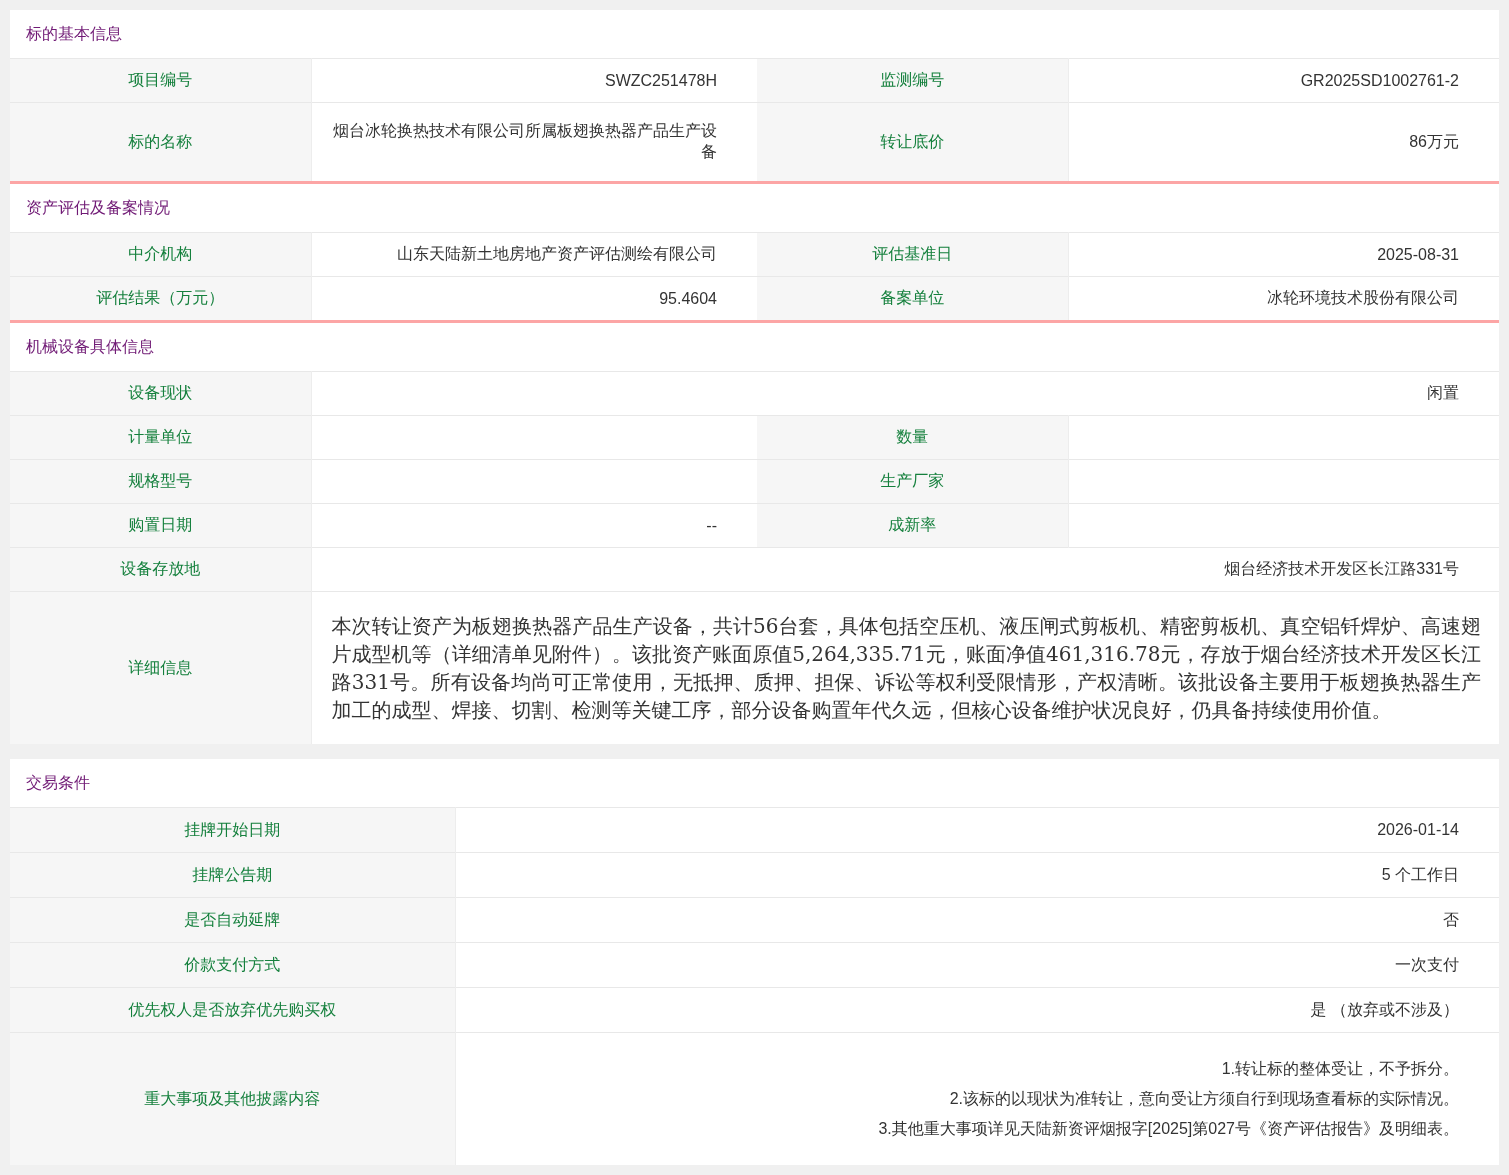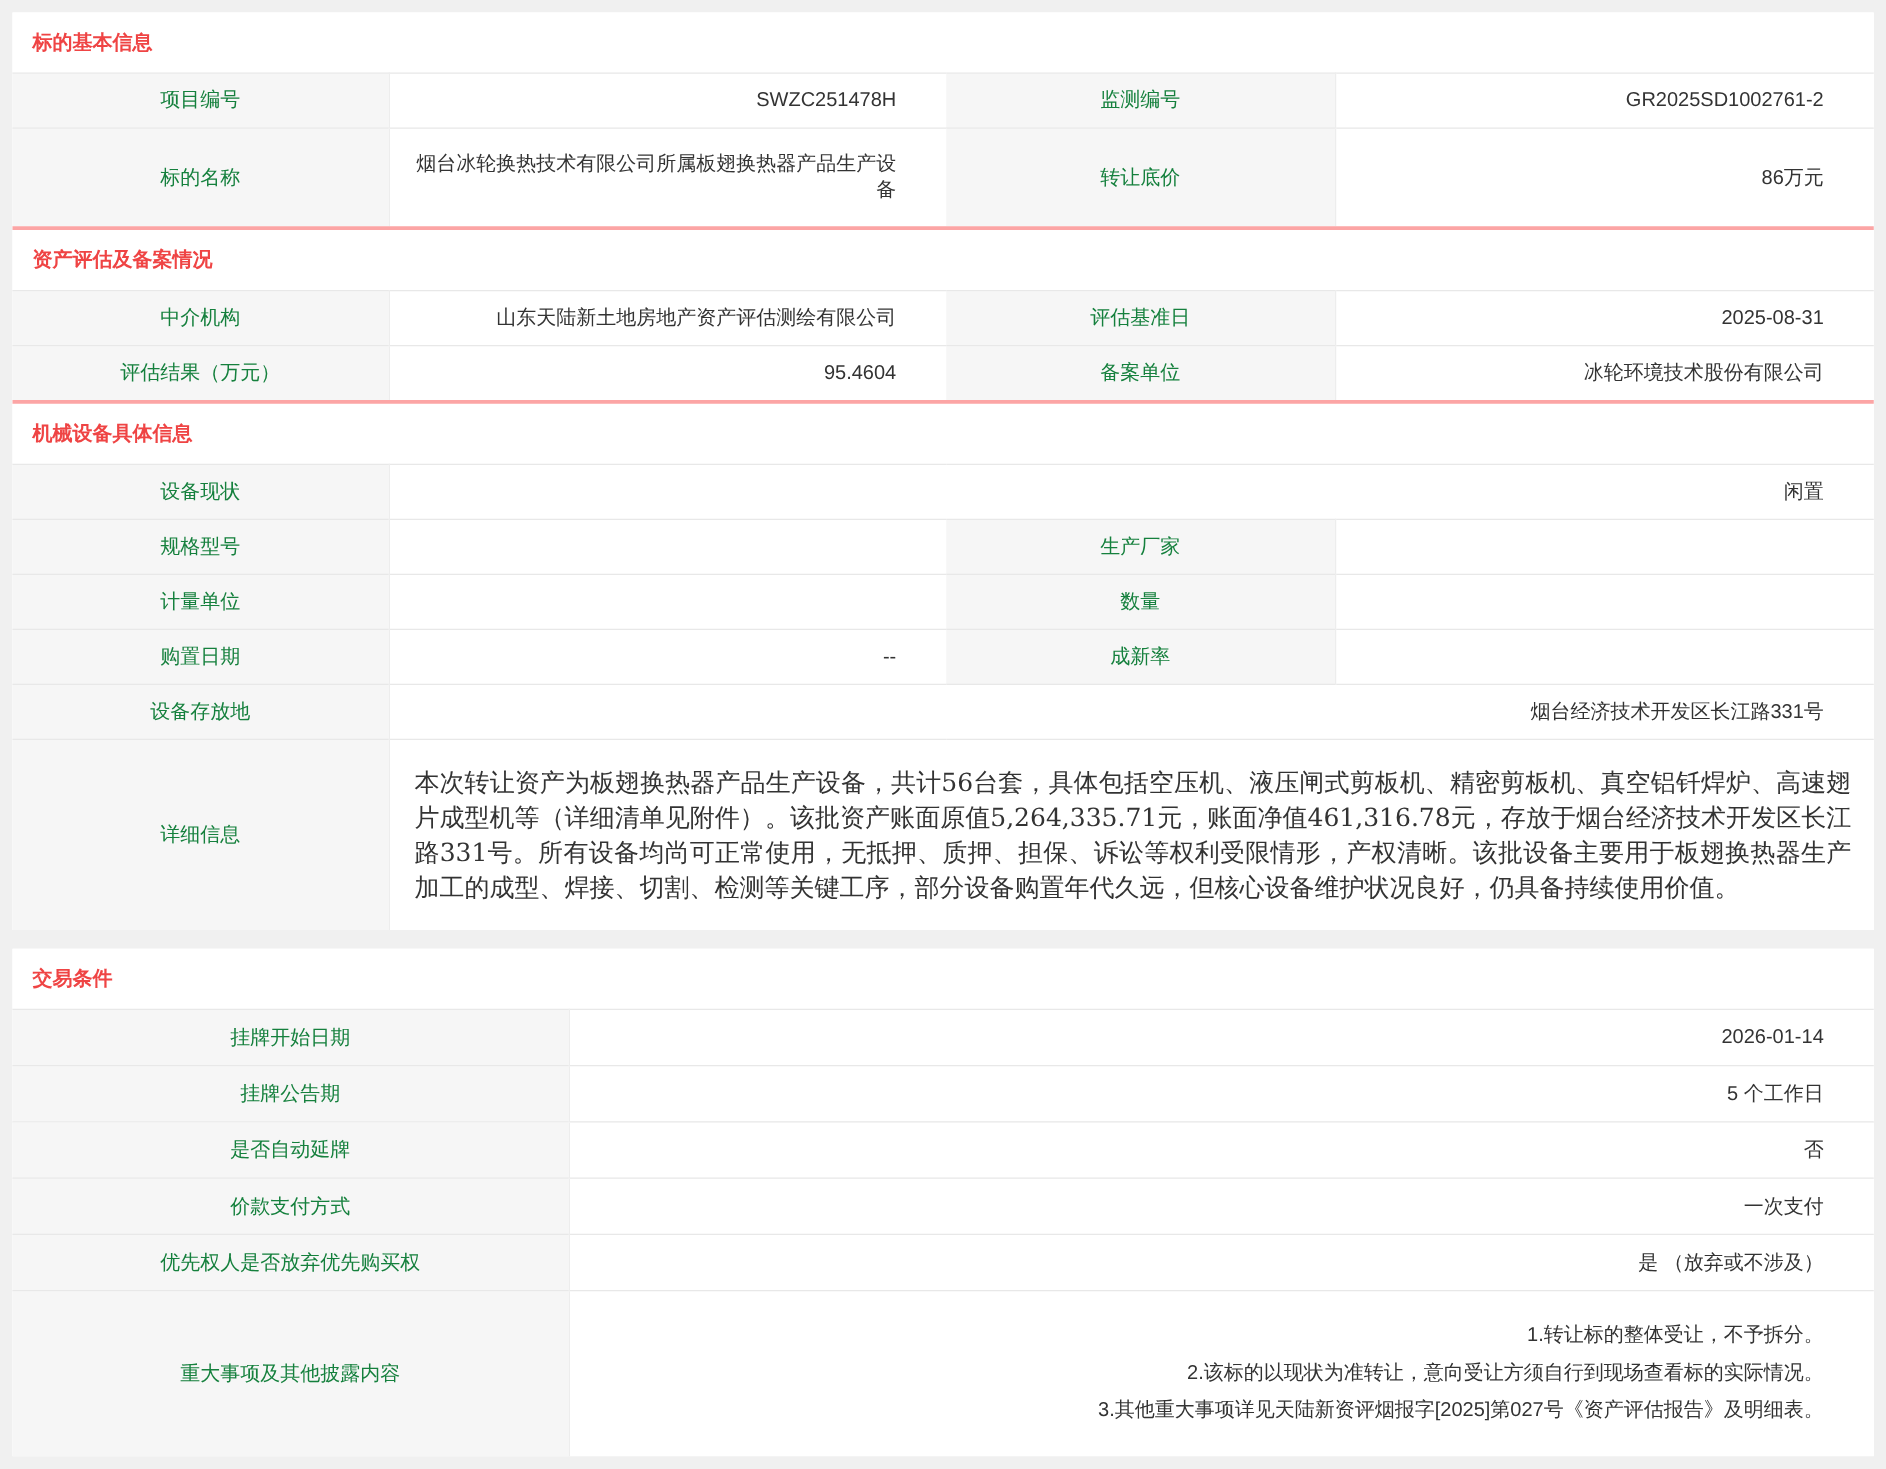--- a/index.html
+++ b/index.html
@@ -20,22 +20,22 @@
   .block {
     background: #ffffff;
     width: 1489px;
   }
   .gap {
     height: 15px;
     background: #f0f0f0;
   }
   .section-title {
     font-size: 16px;
-    font-weight: 700;
-    color: #ef4444;
+    font-weight: 400;
+    color: #701a75;
     padding: 14px 16px 13px 16px;
     background: #ffffff;
   }
   .section-title.bt { border-top: 3px solid #fca5a5; }
   table {
     width: 1489px;
     border-collapse: collapse;
     table-layout: fixed;
     font-size: 16px;
     color: #333;
@@ -142,29 +142,29 @@
           <col class="c2">
           <col class="c3">
           <col class="c4">
         </colgroup>
       <tbody>
           <tr>
         <td class="lab">设备现状</td>
         <td class="val" colspan="3">闲置</td>
       </tr>
       <tr>
+        <td class="lab">计量单位</td>
+        <td class="val"></td>
+        <td class="lab">数量</td>
+        <td class="val"></td>
+      </tr>
+      <tr>
         <td class="lab">规格型号</td>
         <td class="val"></td>
         <td class="lab">生产厂家</td>
-        <td class="val"></td>
-      </tr>
-      <tr>
-        <td class="lab">计量单位</td>
-        <td class="val"></td>
-        <td class="lab">数量</td>
         <td class="val"></td>
       </tr>
       <tr>
         <td class="lab">购置日期</td>
         <td class="val">--</td>
         <td class="lab">成新率</td>
         <td class="val"></td>
       </tr>
       <tr>
         <td class="lab">设备存放地</td>

